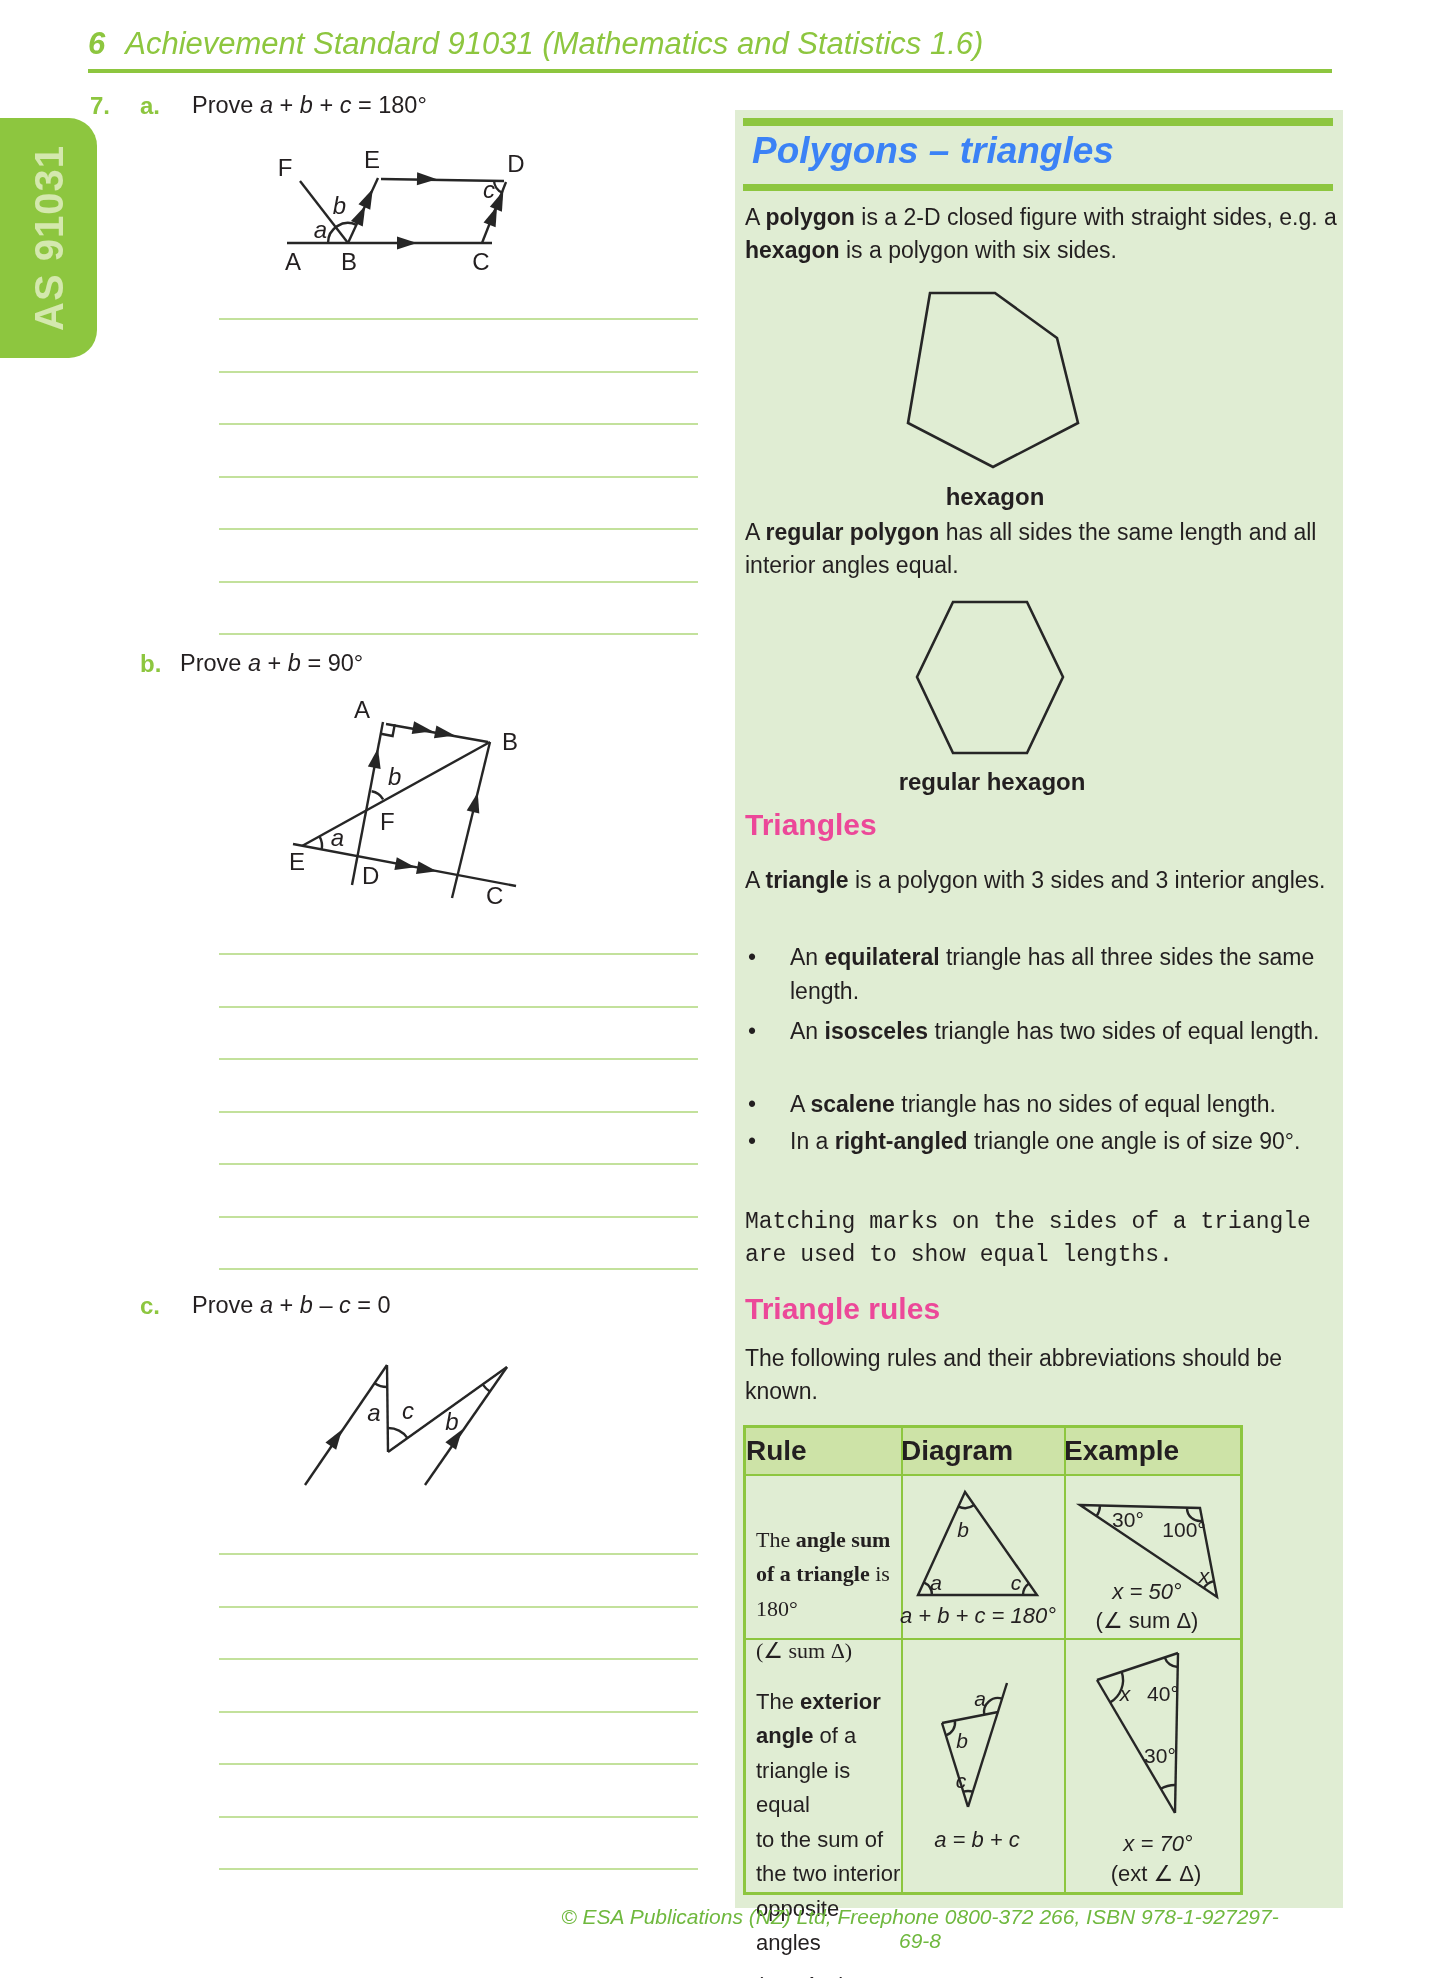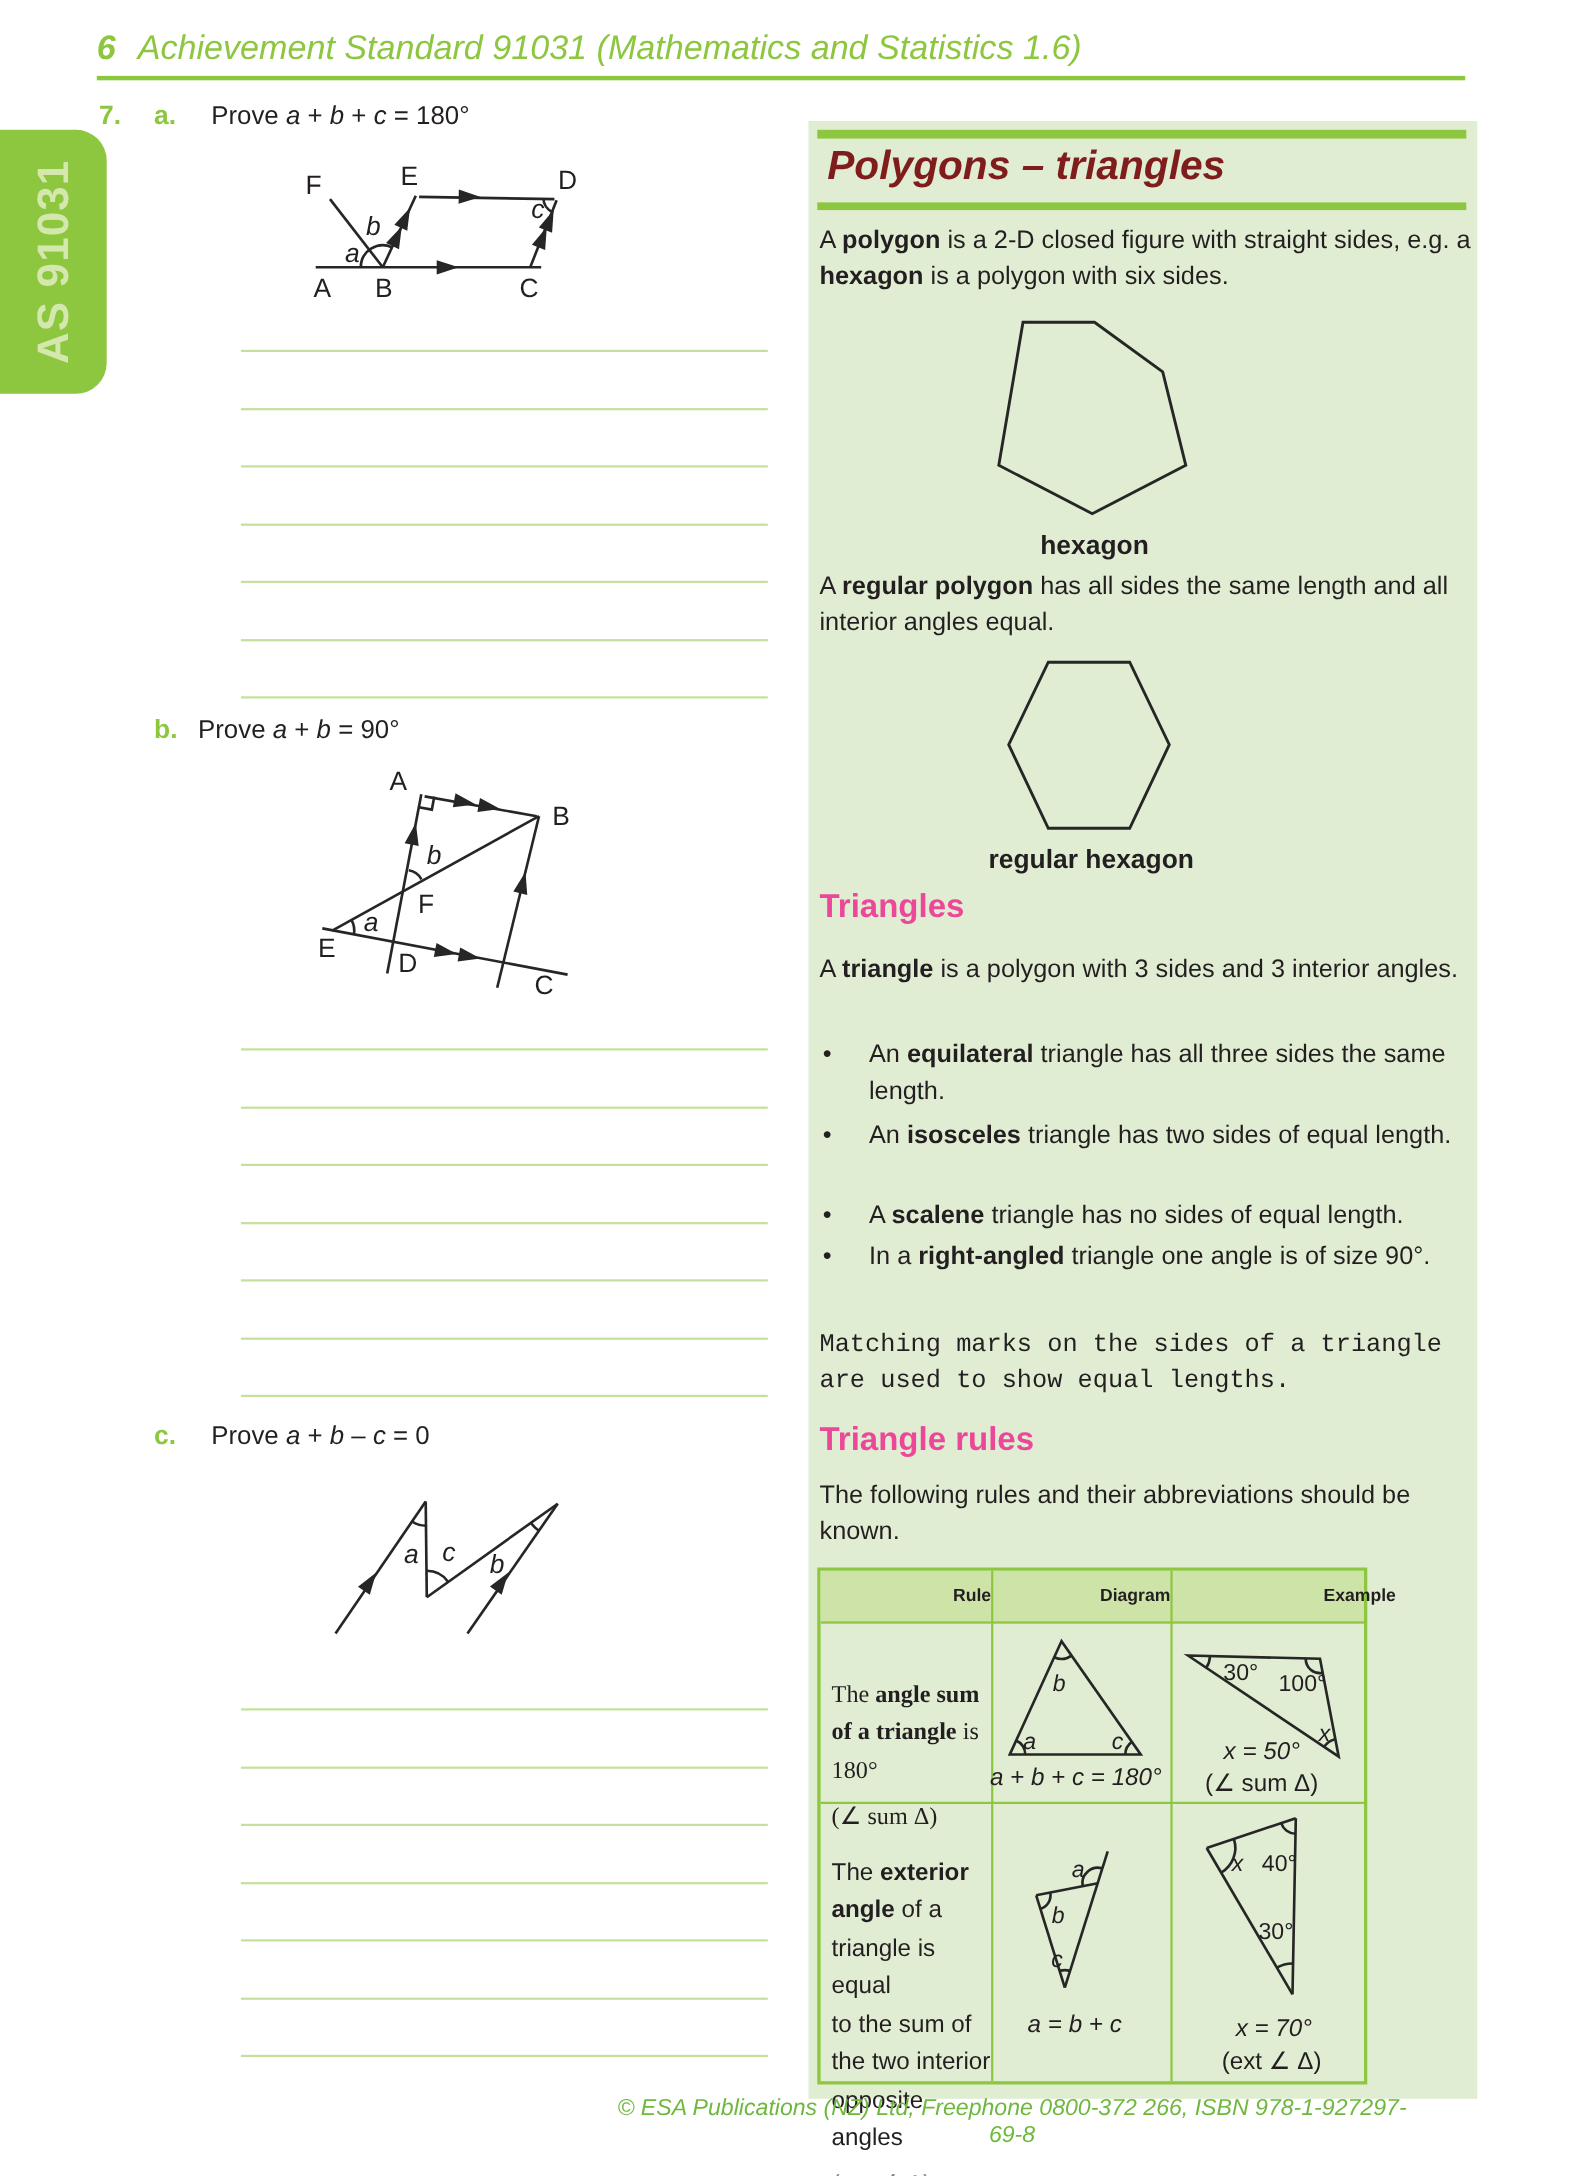--- a/index.html
+++ b/index.html
@@ -17,35 +17,35 @@
   #tab span{position:absolute;left:50%;top:50%;transform:translate(-50%,-50%) rotate(-90deg);
        white-space:nowrap;font-weight:bold;font-size:40px;color:#d4e8ae;letter-spacing:1px;}
   
   .qlab{position:absolute;color:#8dc63f;font-weight:bold;font-size:24px;}
   .prompt{position:absolute;font-size:23.5px;}
   
   .ansline{position:absolute;left:219px;width:479px;height:2px;background:#c3e19c;}
   
   #panel{position:absolute;left:735px;top:110px;width:608px;height:1798px;background:#e0edd3;}
   .bar{position:absolute;left:743px;width:590px;height:8px;background:#8dc63f;}
-  #ptitle{position:absolute;left:752px;top:130px;font-size:37px;font-weight:bold;font-style:italic;color:#7f1d1d;}
+  #ptitle{position:absolute;left:752px;top:130px;font-size:37px;font-weight:bold;font-style:italic;color:#3b82f6;}
   .ppara{position:absolute;left:745px;width:592px;font-size:23px;line-height:33px;}
   .figcap{position:absolute;font-weight:bold;font-size:24px;text-align:center;}
   .phead{position:absolute;left:745px;color:#ec4899;font-weight:bold;font-size:30px;}
   .bullet{position:absolute;left:748px;width:590px;font-size:23px;line-height:34px;}
   .bullet .mark{position:absolute;left:0;top:0;}
   .bullet .btxt{display:block;margin-left:42px;}
   
   #rtable{position:absolute;left:743px;top:1425px;width:500px;height:470px;
           border:3px solid #8dc63f;box-sizing:border-box;}
   .vline{position:absolute;top:0;bottom:0;width:2.5px;background:#8dc63f;}
   #rthead{position:absolute;left:0;top:0;width:100%;height:48px;background:#cde3a7;
           border-bottom:2.5px solid #8dc63f;box-sizing:border-box;}
-  .th{position:absolute;top:0;height:48px;line-height:46px;text-align:right;
-      font-weight:bold;font-size:16px;border-radius:10px;}
+  .th{position:absolute;top:0;height:48px;line-height:46px;text-align:left;
+      font-weight:bold;font-size:28px;border-radius:10px;}
   .rowline{position:absolute;left:0;width:100%;height:2.5px;background:#8dc63f;}
   .rulecell{position:absolute;left:10px;width:145px;font-size:22px;line-height:34.5px;white-space:pre-line;}
   .abbr{margin-top:8px;white-space:nowrap;}
   
   #footer{position:absolute;left:560px;top:1905px;width:720px;text-align:center;
           color:#6fb83e;font-style:italic;font-size:21px;}
   
   #geo{position:absolute;left:0;top:0;pointer-events:none;}
   #geo path,#geo line,#geo polygon.ln,#geo polyline{stroke:#262626;stroke-width:2.4px;fill:none;}
   #geo .arr{fill:#262626;stroke:none;}

